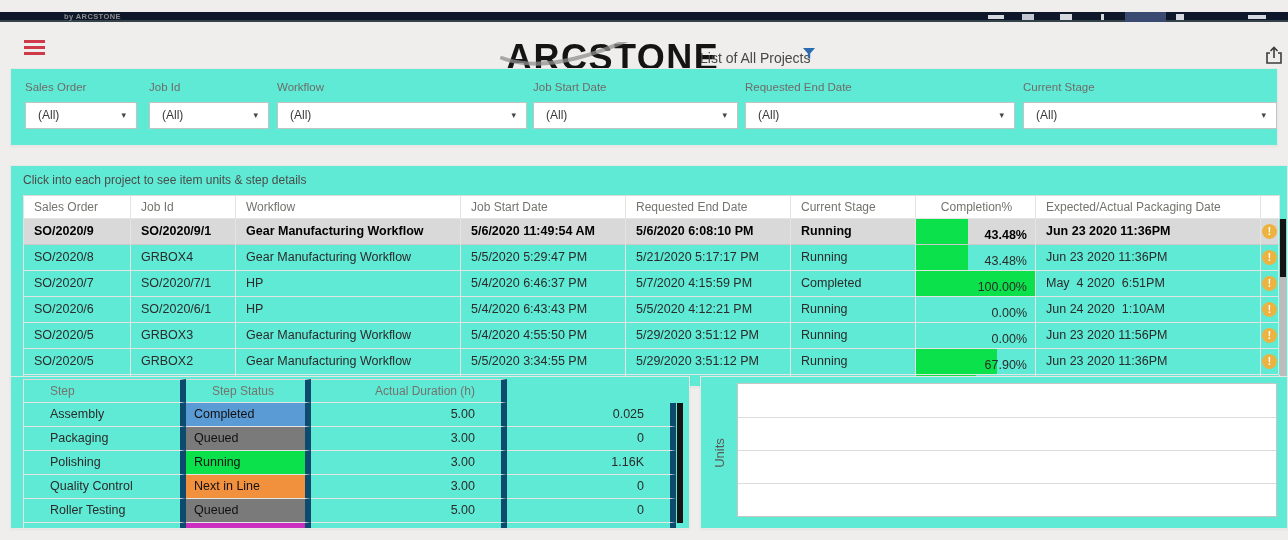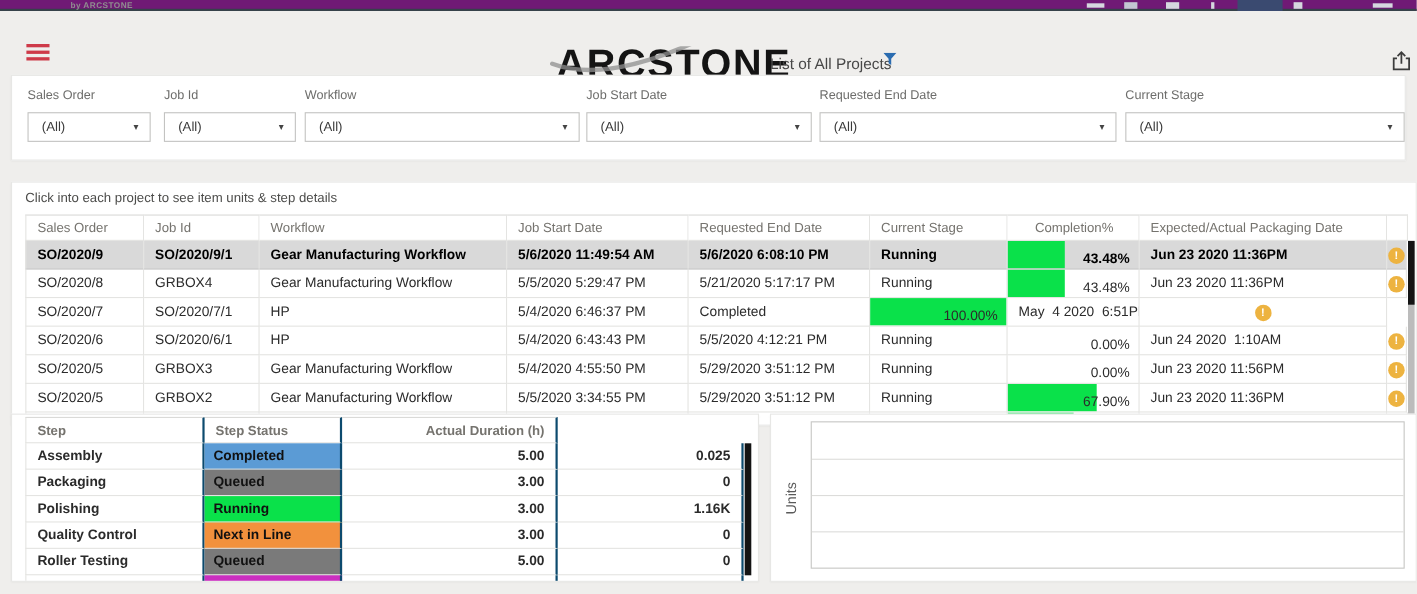--- a/index.html
+++ b/index.html
@@ -5,38 +5,38 @@
   * { box-sizing: border-box; margin: 0; padding: 0; }
   html,body { width:1288px; height:540px; }
   body {
     position: relative;
     background: #efeeec;
     font-family: "Liberation Sans", sans-serif;
     overflow: hidden;
     color: #333;
   }
   
-  .topstrip { position:absolute; left:0; top:0; width:1288px; height:10px;
-    background:#701a75; border-bottom:2px solid #36424a; }
+  .topstrip { position:absolute; left:0; top:12px; width:1288px; height:10px;
+    background:#0f172a; border-bottom:2px solid #36424a; }
   .brand { position:absolute; left:64px; top:0; font-size:7.5px; line-height:9px;
     color:#8f8f8f; letter-spacing:.4px; font-weight:600; white-space:nowrap; }
   .frag { position:absolute; background:#d5d8de; }
   .frag.navy { background:#3a4a70; }
   
   .appbar { position:absolute; left:0; top:12px; width:1288px; height:52px; }
   .hamburger { position:absolute; left:24px; top:28px; width:21px; cursor:pointer; }
   .hamburger i { display:block; width:21px; height:3px; background:#ce3a49; margin-bottom:3px; }
   .logo { position:absolute; left:506px; top:25px; font-size:36px; font-weight:800;
     letter-spacing:1.5px; color:#141414; white-space:nowrap; }
   .swoosh { position:absolute; left:498px; top:30px; pointer-events:none; }
   .page-title { position:absolute; left:700px; top:38px; font-size:14px; color:#474747; }
   .funnel { position:absolute; left:803px; top:36px; }
   .export { position:absolute; left:1264px; top:34px; cursor:pointer; }
   
-  .card { position:absolute; background:#ffffff; border:1px solid #e7e7e5;
+  .card { position:absolute; background:#5eead4; border:1px solid #e7e7e5;
     box-shadow:0 1px 2px rgba(0,0,0,.05); }
   .filter-card { left:10px; top:68px; width:1268px; height:78px; }
   .main-card   { left:10px; top:152px; width:1278px; height:222px;margin-top:13px; }
   .steps-card  { left:10px; top:376px; width:680px; height:153px; }
   .chart-card  { left:700px; top:376px; width:588px; height:153px; }
   
   .fgroup { position:absolute; top:0; height:78px; }
   .f1{left:14px;width:112px;} .f2{left:138px;width:120px;} .f3{left:266px;width:250px;}
   .f4{left:522px;width:205px;} .f5{left:734px;width:270px;} .f6{left:1012px;width:254px;}
   .flabel { position:absolute; left:0; top:12px; font-size:11.5px; color:#6d6d6b; }
@@ -69,22 +69,22 @@
   .vscroll-track { position:absolute; left:1269px; top:53px; width:6px; height:162px;
     background:#bcbcbc; cursor:pointer; }
   .vscroll-thumb { position:absolute; left:1269px; top:53px; width:6px; height:58px;
     background:#141414; cursor:pointer; }
   .hscroll-thumb { position:absolute; left:120px; top:215px; width:310px; height:5px;
     background:#cfcfcf; border-radius:2px; cursor:pointer; }
   
   .stable { position:absolute; left:12px; top:2px; }
   .srow { display:grid; grid-template-columns:163px 125px 196px 169px; }
   .srow > div { height:24px; line-height:23px; font-size:12.5px; color:#2b2b2b;
-    padding:0 10px; border-right:2px solid #0c4a6e; border-bottom:1px solid #e4e4e2;
-    white-space:nowrap; overflow:hidden;font-weight:bold; }
+    padding:0 26px; border-right:6px solid #0c4a6e; border-bottom:1px solid #e4e4e2;
+    white-space:nowrap; overflow:hidden; }
   .srow > div:first-child { border-left:1px solid #e4e4e2; }
   .shead > div { color:#75736e; font-size:12px; border-top:1px solid #dadad8; }
   .shead > div.r, .srow > div.r { text-align:right; }
   .srow .status { padding-left:8px; color:#111; }
   .srow.partial > div { height:5px; border-bottom:none; line-height:5px; }
   .svscroll { position:absolute; left:666px; top:26px; width:6px; height:120px;
     background:#141414; cursor:pointer; }
   
   .units-label { position:absolute; left:-2px; top:50%;
     transform:translateY(-50%) rotate(-90deg); font-size:13px; color:#5a5a5a;
@@ -195,20 +195,21 @@
             <span class="clabel">43.48%</span>
           </div>
           <div class="cell expected">Jun 23 2020 11:36PM</div>
           <div class="cell iconcell"><span class="warn">!</span></div>
         </div>
         <div class="prow">
           <div class="cell">SO/2020/7</div>
           <div class="cell">SO/2020/7/1</div>
           <div class="cell">HP</div>
           <div class="cell">5/4/2020 6:46:37 PM</div>
+          <div class="cell">5/7/2020 4:15:59 PM</div>
           <div class="cell">Completed</div>
           <div class="cell comp">
             <div class="bar" style="width: 100%; background: rgb(10, 225, 74);"></div>
             <span class="clabel">100.00%</span>
           </div>
           <div class="cell expected">May  4 2020  6:51PM</div>
           <div class="cell iconcell"><span class="warn">!</span></div>
         </div>
         <div class="prow">
           <div class="cell">SO/2020/6</div>

